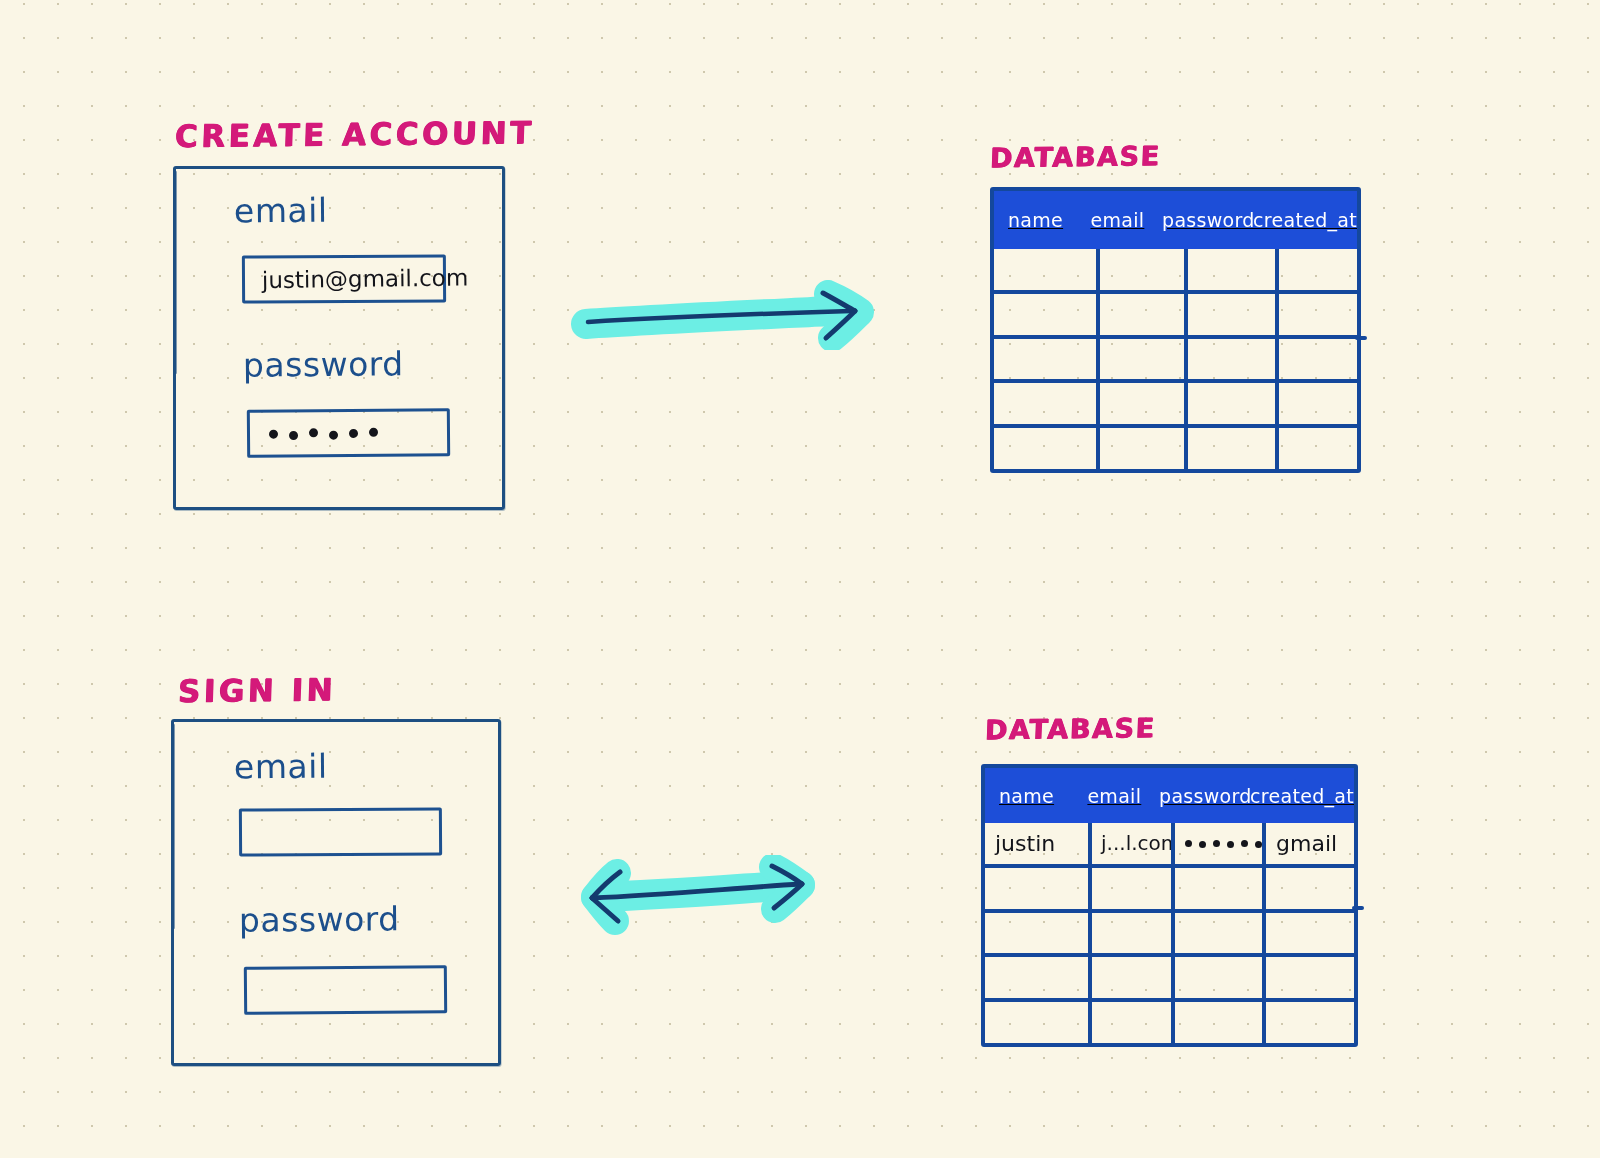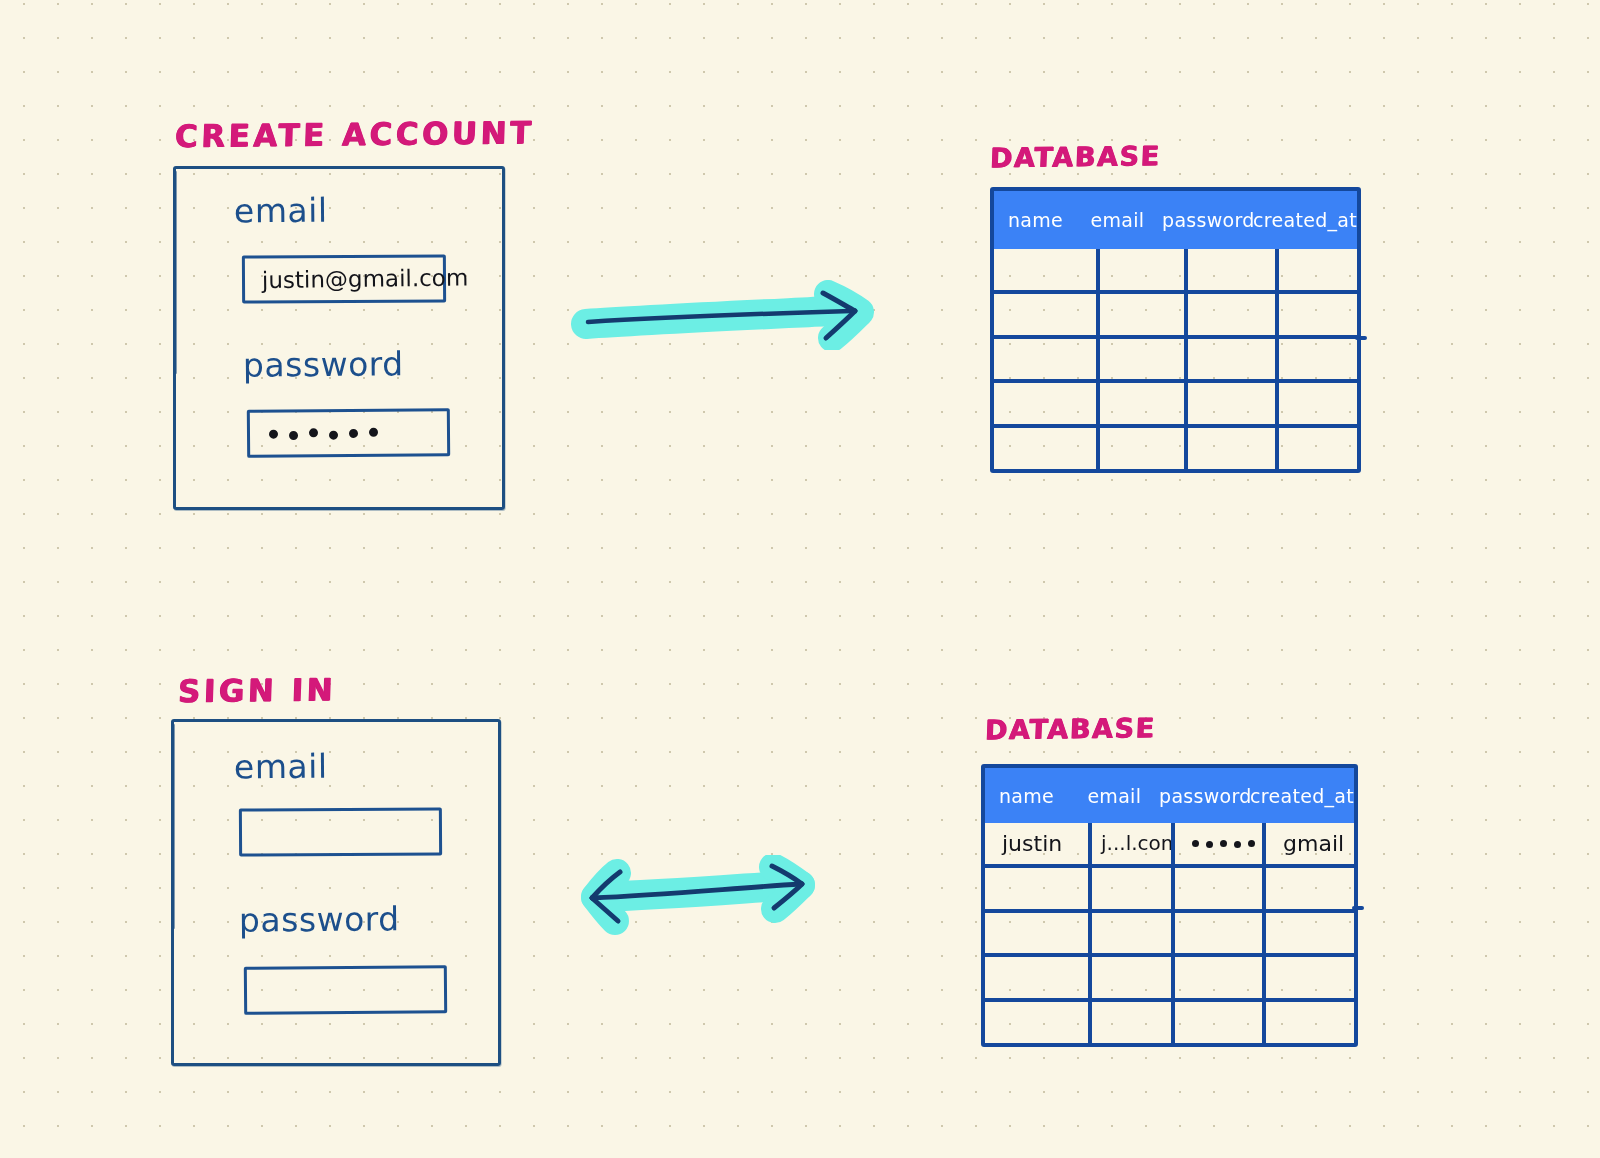--- a/index.html
+++ b/index.html
@@ -122,22 +122,23 @@
     border: 4px solid #14489c;
     border-radius: 3px;
     box-sizing: border-box;
     display: flex;
     flex-direction: column;
     background: transparent;
     overflow: hidden;
   }
   .db-head {
     display: flex;
-    background: #3b82f6;
+    background: #1d4ed8;
     flex: 0 0 auto;
+    text-decoration: underline;
   }
   .db-head .cell {
     color: #ffffff;
     font-family: "DejaVu Sans", sans-serif;
     font-size: 19px;
     display: flex;
     align-items: center;
     padding-left: 14px;
     letter-spacing: 0.3px;
     box-sizing: border-box;
@@ -152,21 +153,21 @@
     flex: 1 1 0;
     border-top: 4px solid #14489c;
     box-sizing: border-box;
   }
   .db-row:first-child { border-top: none; }
   .db-cell {
     box-sizing: border-box;
     border-left: 4px solid #14489c;
     display: flex;
     align-items: center;
-    padding-left: 17px;
+    padding-left: 10px;
     color: #13141a;
     font-family: "DejaVu Sans", sans-serif;
     font-size: 22px;
     overflow: hidden;
     white-space: nowrap;
   }
   .db-cell:first-child { border-left: none; }
 
   .cell-dots {
     display: flex;

